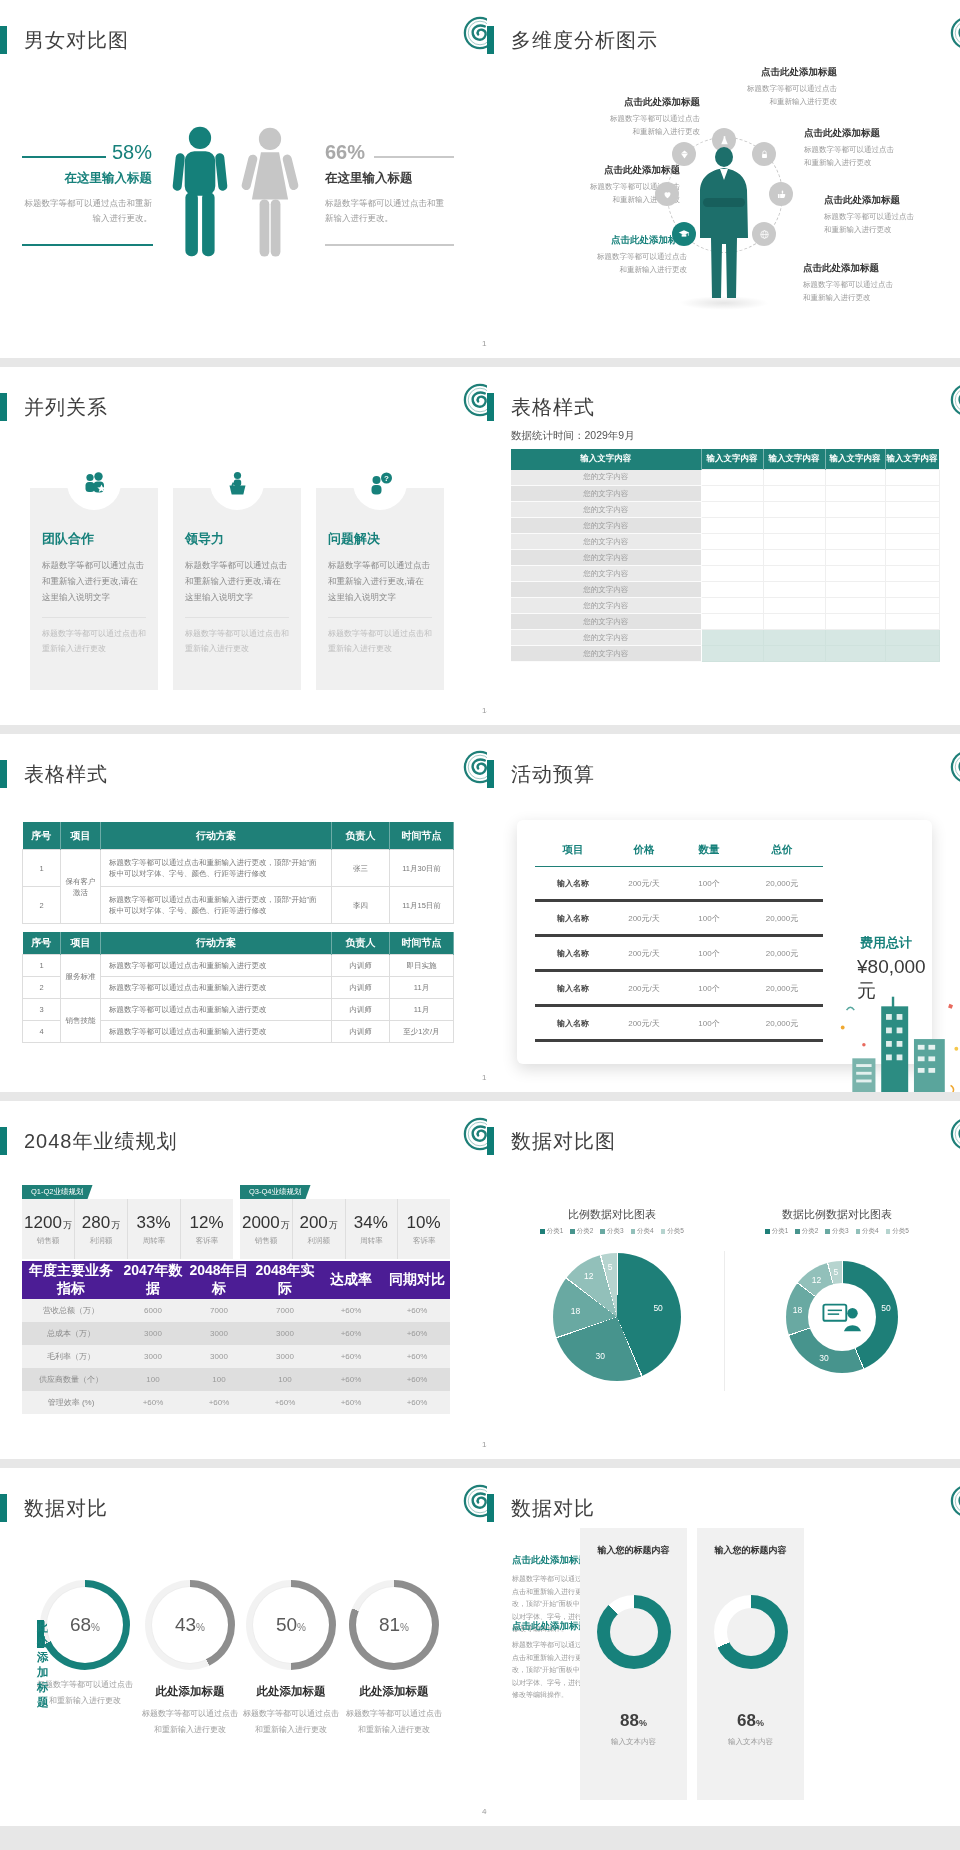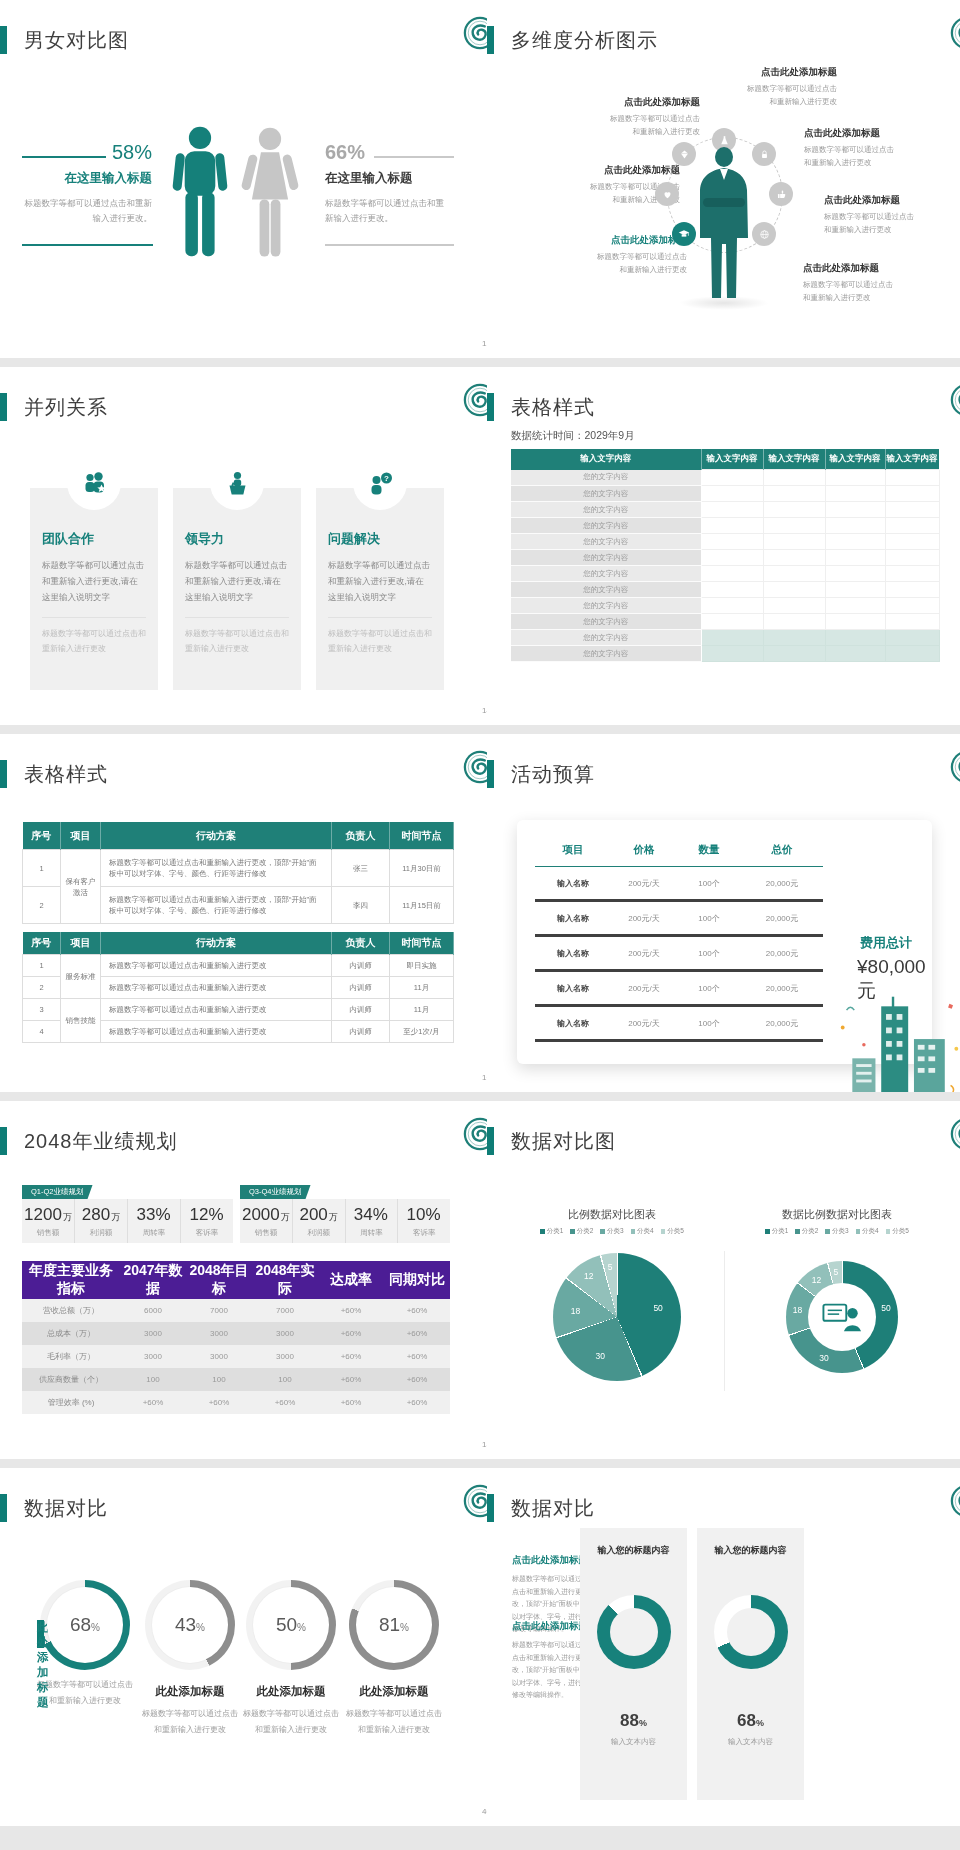--- a/index.html
+++ b/index.html
@@ -84,21 +84,21 @@
   .t17 td{height:30px;text-align:center;font-size:8px;color:#8d8d8d;border-bottom:3px solid #404040;}
   .t17 td.name{color:#4a4a4a;font-weight:bold;}
   .s17-total-label{position:absolute;left:343px;top:114px;font-size:13px;font-weight:bold;color:#17817b;}
   .s17-total-value{position:absolute;left:340px;top:136px;font-size:19px;color:#3a3a3a;}
   .bldg{position:absolute;left:318px;top:168px;width:130px;height:132px;}
 
   
   .b18{position:absolute;top:84px;background:#1f8078;color:#fff;font-size:7.5px;line-height:14px;height:14px;
        padding:0 9px;clip-path:polygon(0 0,100% 0,calc(100% - 5px) 100%,0 100%);}
   .b18-0{left:22px}.b18-1{left:240px}
-  .p18{position:absolute;top:98px;height:44px;background:#f1f1f1;display:flex;align-items:stretch;}
+  .p18{position:absolute;top:98px;height:60px;background:#f1f1f1;display:flex;align-items:stretch;}
   .p18-0{left:22px;width:211px}.p18-1{left:240px;width:210px}
   .stat{flex:1;display:flex;flex-direction:column;align-items:center;justify-content:center;border-right:1px solid #dedede;}
   .stat:last-child{border-right:none;}
   .sval .num{font-size:17px;color:#333;}
   .sval .unit{font-size:9px;color:#333;margin-left:1px;}
   .slab{font-size:7.5px;color:#999;margin-top:3px;}
   .t18{position:absolute;left:22px;top:160px;width:428px;border-collapse:collapse;table-layout:fixed;}
   .t18 th{background:#4c1d95;color:#fff;font-size:14px;height:20px;font-weight:bold;}
   .t18 td{height:21px;text-align:center;font-size:8px;color:#9a9a9a;}
   .t18 tr.odd td{background:#f0f0f0;}

